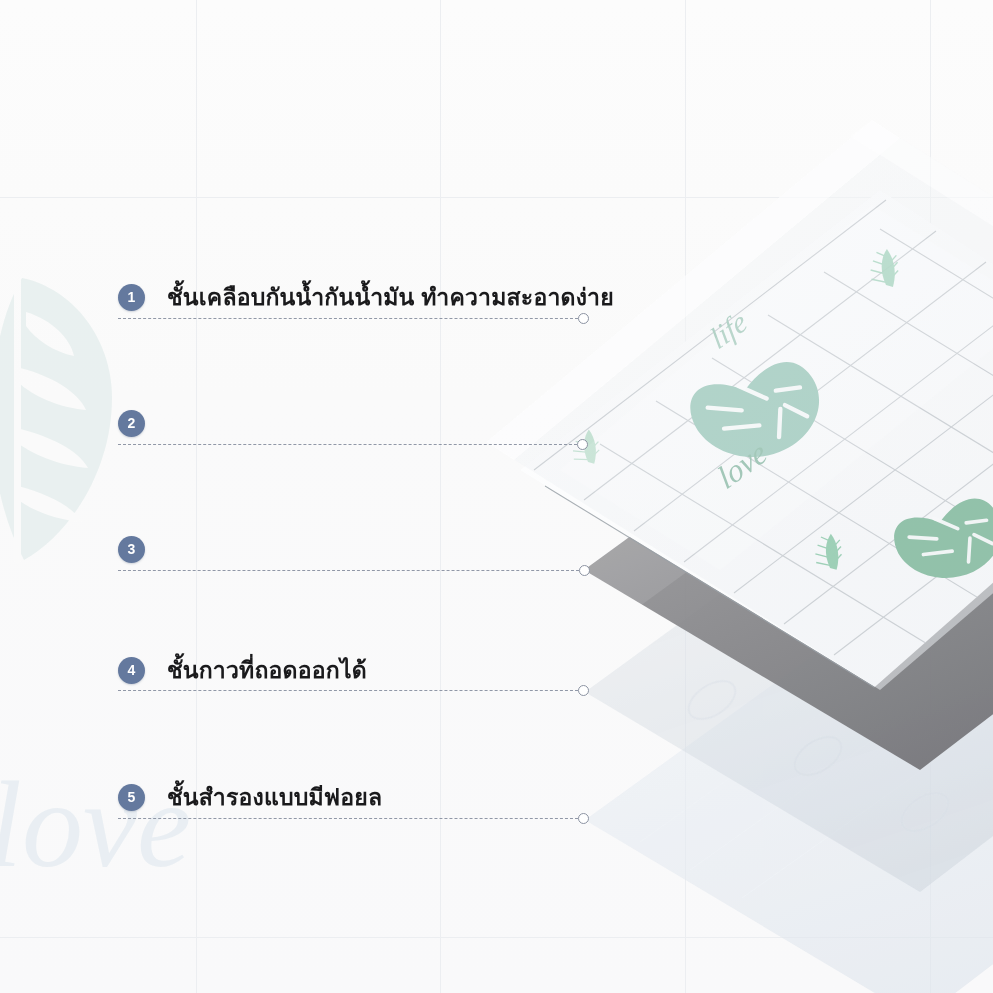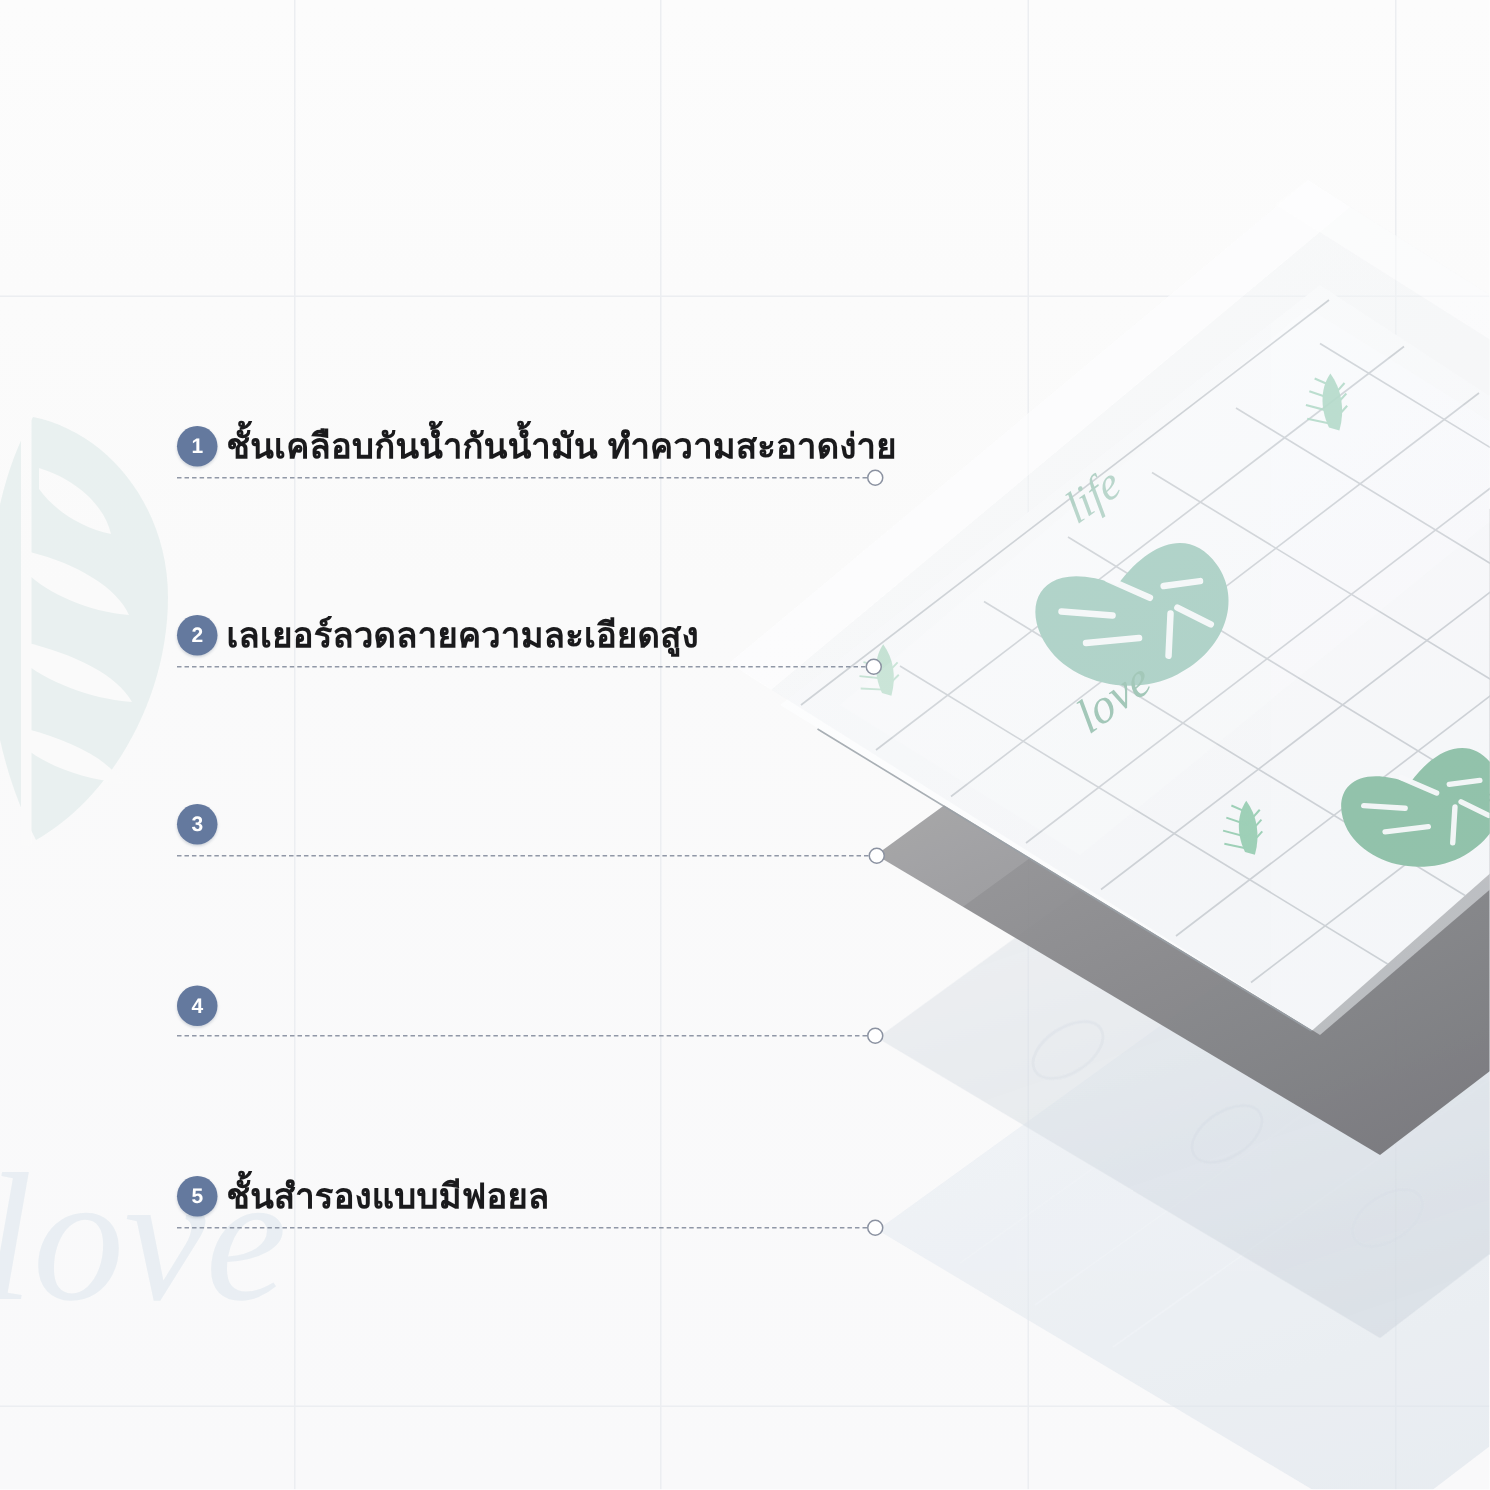--- a/index.html
+++ b/index.html
@@ -70,21 +70,21 @@
     background: #64799e;
     color: #ffffff;
     font-size: 14px;
     font-weight: bold;
     line-height: 27px;
     text-align: center;
     flex: 0 0 auto;
     box-shadow: 0 1px 2px rgba(70,90,120,.25);
   }
   .callout-label {
-    margin-left: 6px;
+    margin-left: 22px;
     font-size: 23px;
     font-weight: bold;
     color: #1a1a1c;
     white-space: nowrap;
     letter-spacing: .2px;
   }
 
   
   .connector {
     position: absolute;
@@ -294,33 +294,33 @@
 
     <div class="callout" style="top:275px">
       <div class="badge">1</div>
       <div class="callout-label">ชั้นเคลือบกันน้ำกันน้ำมัน ทำความสะอาดง่าย</div>
     </div>
     <div class="connector" style="left:118px; top:318px; width:460px;"></div>
     <div class="endpoint" style="left:578px; top:313px;"></div>
 
     <div class="callout" style="top:401px">
       <div class="badge">2</div>
-      <div class="callout-label">เลเยอร์ลวดลายความละเอียดสูง</div>
     </div>
     <div class="connector" style="left:118px; top:444px; width:459px;"></div>
     <div class="endpoint" style="left:577px; top:439px;"></div>
 
     <div class="callout" style="top:527px">
       <div class="badge">3</div>
     </div>
     <div class="connector" style="left:118px; top:570px; width:461px;"></div>
     <div class="endpoint" style="left:579px; top:565px;"></div>
 
     <div class="callout" style="top:648px">
       <div class="badge">4</div>
+      <div class="callout-label">ชั้นกาวที่ถอดออกได้</div>
     </div>
     <div class="connector" style="left:118px; top:690px; width:460px;"></div>
     <div class="endpoint" style="left:578px; top:685px;"></div>
 
     <div class="callout" style="top:775px">
       <div class="badge">5</div>
       <div class="callout-label">ชั้นสำรองแบบมีฟอยล</div>
     </div>
     <div class="connector" style="left:118px; top:818px; width:460px;"></div>
     <div class="endpoint" style="left:578px; top:813px;"></div>

